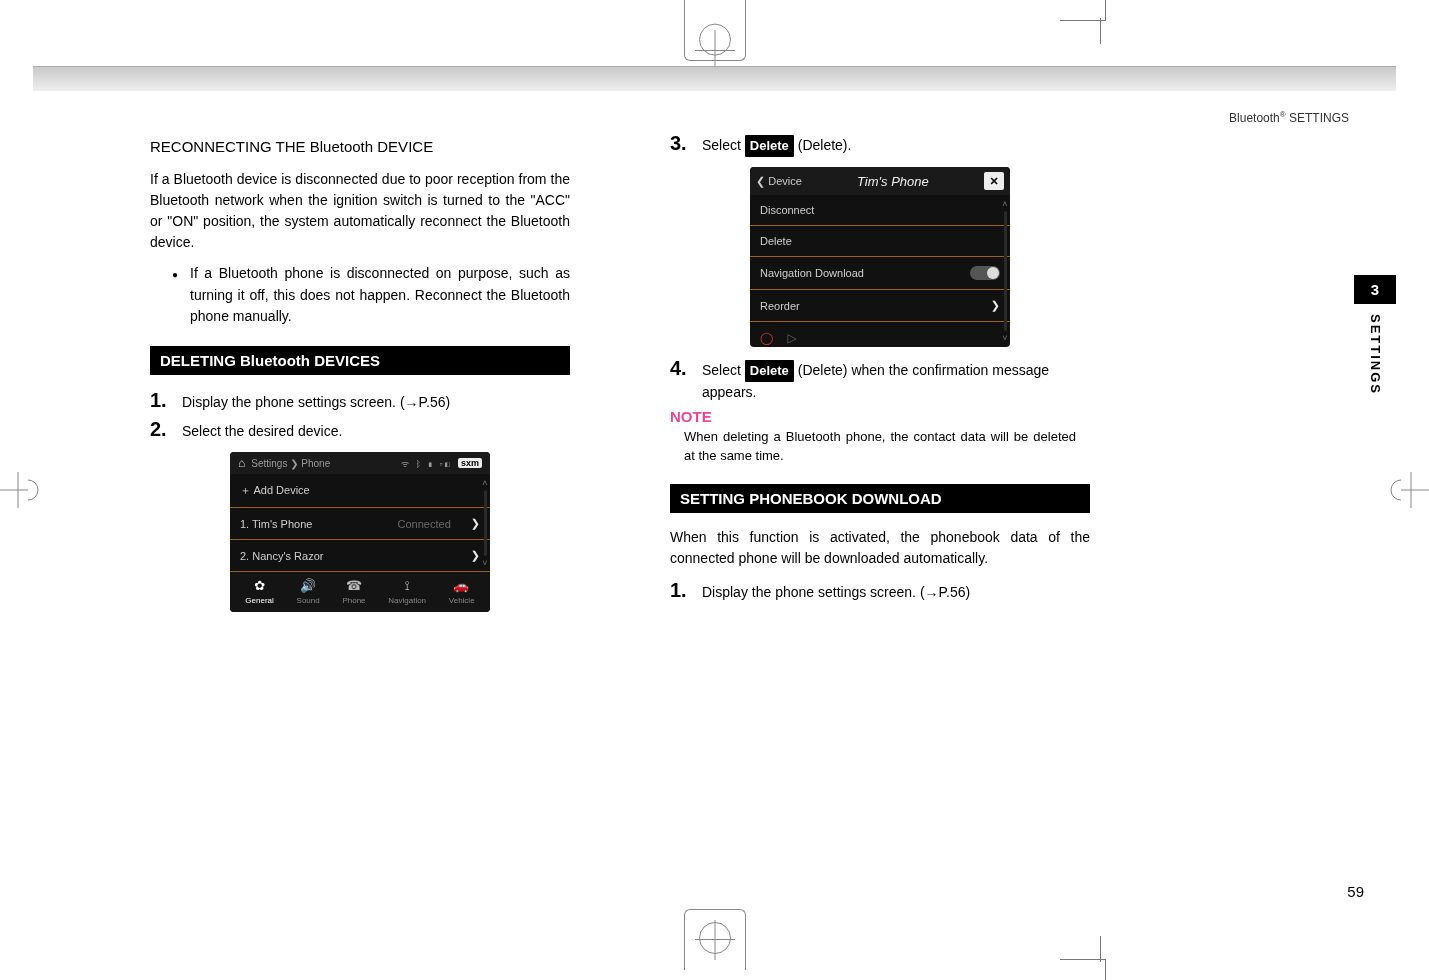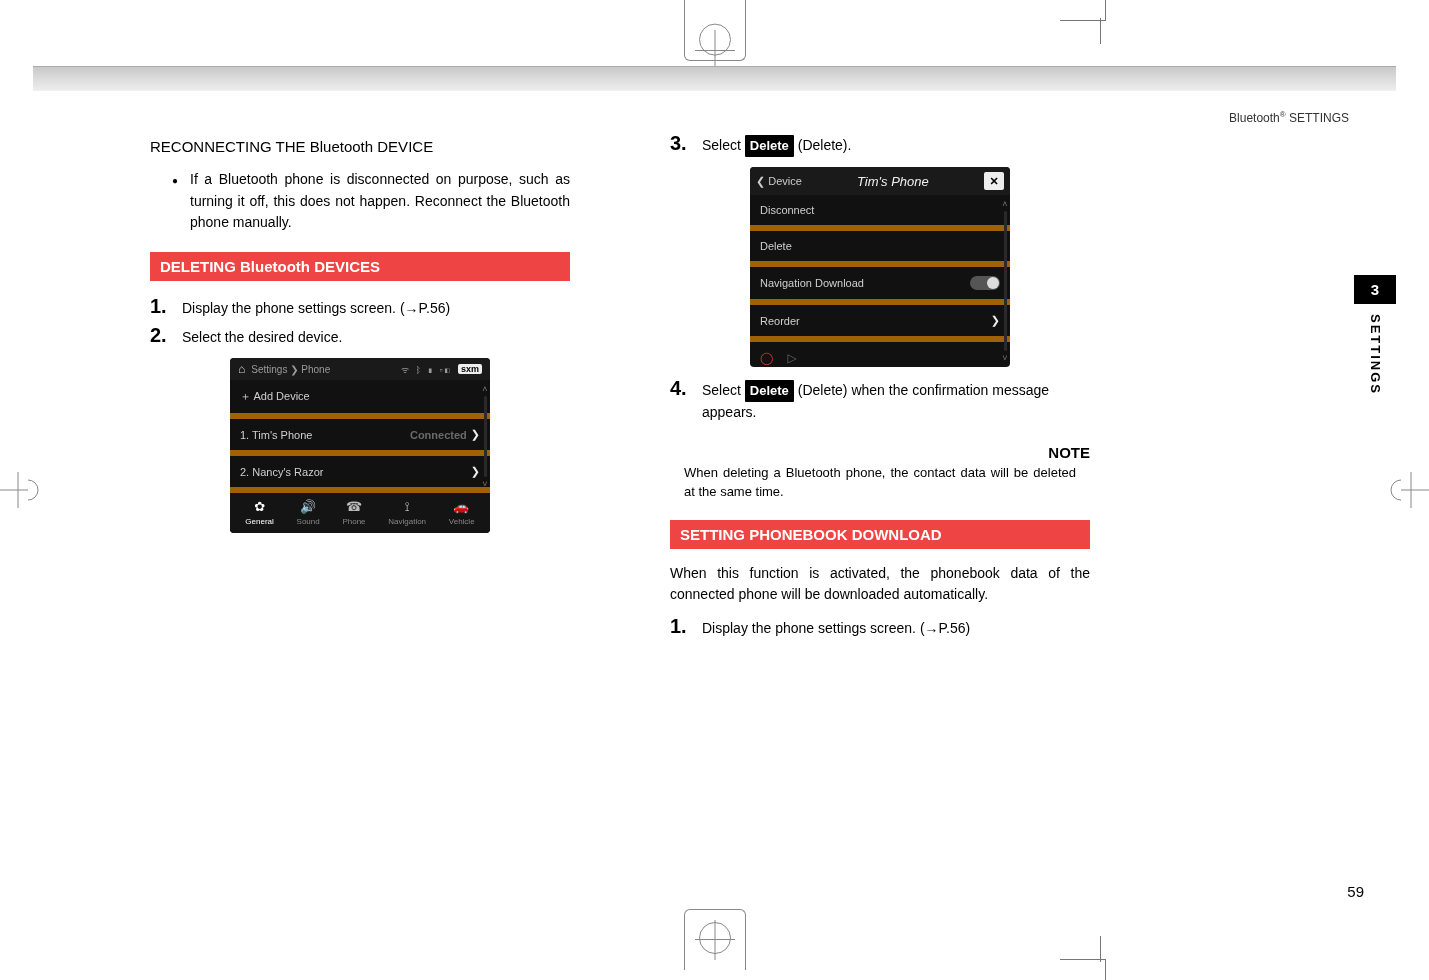--- a/index.html
+++ b/index.html
@@ -77,36 +77,36 @@
   }
   .col-left { left:150px; top:130px;}
   .col-right { left:670px; top:128px;}
 
   h3.sec { font-size:15px; font-weight:normal; margin:8px 0 14px 0; }
   p.just { text-align:justify; margin:0 0 10px 0; line-height:1.5;}
   ul.bul { list-style:none; padding-left:40px; margin:0;}
   ul.bul li { position:relative; text-align:justify; line-height:1.55;}
   ul.bul li::before { content:"●"; position:absolute; left:-18px; font-size:10px; top:4px;}
   h2.bar {
-    background:#ef4444; color:#fff; font-size:15px; padding:6px 10px; margin:18px 0 14px 0; font-weight:bold;
+    background:#000000; color:#fff; font-size:15px; padding:6px 10px; margin:18px 0 14px 0; font-weight:bold;
   }
   ol.steps { list-style:none; padding:0; margin:0;}
   ol.steps li { display:flex; align-items:flex-start; margin:4px 0;}
   ol.steps .num { font-size:20px; font-weight:bold; margin-right:10px; min-width:22px;}
   ol.steps .txt { padding-top:3px; line-height:1.55;}
   .btn { display:inline-block; background:#000; color:#fff; padding:1px 5px; font-weight:bold; font-size:13px; border-radius:1px;}
-  .note-head { color:#000000; font-weight:bold; font-size:15px; margin-top:20px;text-align:right;}
+  .note-head { color:#ec4899; font-weight:bold; font-size:15px; margin-top:4px;}
   .note-body { font-size:13px; text-align:justify; padding:2px 14px 0 14px; line-height:1.5;}
 
   .screenshot { background:#111; border-radius:4px; width:260px; margin:10px auto; color:#bfbfbf; font-size:11px; overflow:hidden;}
   .ss-top { display:flex; align-items:center; padding:4px 8px; background:#1a1a1a; color:#9a9a9a; font-size:10px; gap:6px;}
   .ss-top .crumb { flex:1;}
   .ss-top .glyphs { letter-spacing:2px; font-size:9px;}
   .ss-body { position:relative;}
-  .ss-row { display:flex; align-items:center; padding:9px 10px; border-bottom:6px solid #a16207; color:#cfcfcf;}
+  .ss-row { display:flex; align-items:center; padding:9px 10px; border-bottom:1px solid #a16207; color:#cfcfcf;}
   .ss-row .label { flex:1;}
   .ss-row .chev { color:#eee;}
   .ss-footer { display:flex; justify-content:space-around; padding:6px 4px; background:#141414; font-size:8px; color:#888;}
   .ss-footer .f { text-align:center; line-height:1.2;}
   .ss-footer .f .ic { font-size:13px; display:block; margin-bottom:2px; color:#bbb;}
   .ss-footer .f.active .ic, .ss-footer .f.active { color:#fff;}
   .ss-scroll { position:absolute; right:2px; top:4px; bottom:4px; width:6px; display:flex; flex-direction:column; align-items:center; color:#777; font-size:9px;}
   .ss-scroll .bar { flex:1; width:3px; background:#2a2a2a; margin:2px 0; border-radius:2px;}
 
   .ss2-top { display:flex; align-items:center; padding:5px 6px; background:#1a1a1a; font-size:11px;}
@@ -158,20 +158,21 @@
 </div>
 
 <div class="trim trim-top"></div>
 <div class="gradient-bar"></div>
 <div class="header-text">
   <span>Bluetooth</span><sup>®</sup><span> SETTINGS</span>
 </div>
 
 <div class="col col-left">
   <h3 class="sec">RECONNECTING THE Bluetooth DEVICE</h3>
+  <p class="just">If a Bluetooth device is disconnected due to poor reception from the Bluetooth network when the ignition switch is turned to the "ACC" or "ON" position, the system automatically reconnect the Bluetooth device.</p>
   <ul class="bul">
       <li>If a Bluetooth phone is disconnected on purpose, such as turning it off, this does not happen. Reconnect the Bluetooth phone manually.</li>
     </ul>
   <h2 class="bar">DELETING Bluetooth DEVICES</h2>
   <ol class="steps">
     <li>
         <span class="num">1.</span>
         <span class="txt">Display the phone settings screen. (→P.56)</span>
       </li>
     <li>
@@ -186,21 +187,21 @@
       <span class="crumb">Settings ❯ Phone</span>
       <span class="glyphs">ᯤ ᛒ ▮ ▫◧</span>
       <span style="background:#eee;color:#000;font-weight:bold;padding:0 3px;border-radius:2px;font-size:9px;">sxm</span>
     </div>
     <div class="ss-body">
       <div class="ss-row">
           <span class="label">＋ Add Device</span>
         </div>
       <div class="ss-row">
           <span class="label">1. Tim's Phone</span>
-          <span class="dim" style="color:#6a6a6a;margin-right:4px;font-weight:bold;">Connected</span>
+          <span class="dim" style="color:#6a6a6a;margin-right:20px;">Connected</span>
           <span class="chev">❯</span>
         </div>
       <div class="ss-row">
           <span class="label">2. Nancy's Razor</span>
           <span class="chev">❯</span>
         </div>
       <div class="ss-scroll">
           <span>˄</span>
           <div class="bar"></div>
           <span>˅</span>

